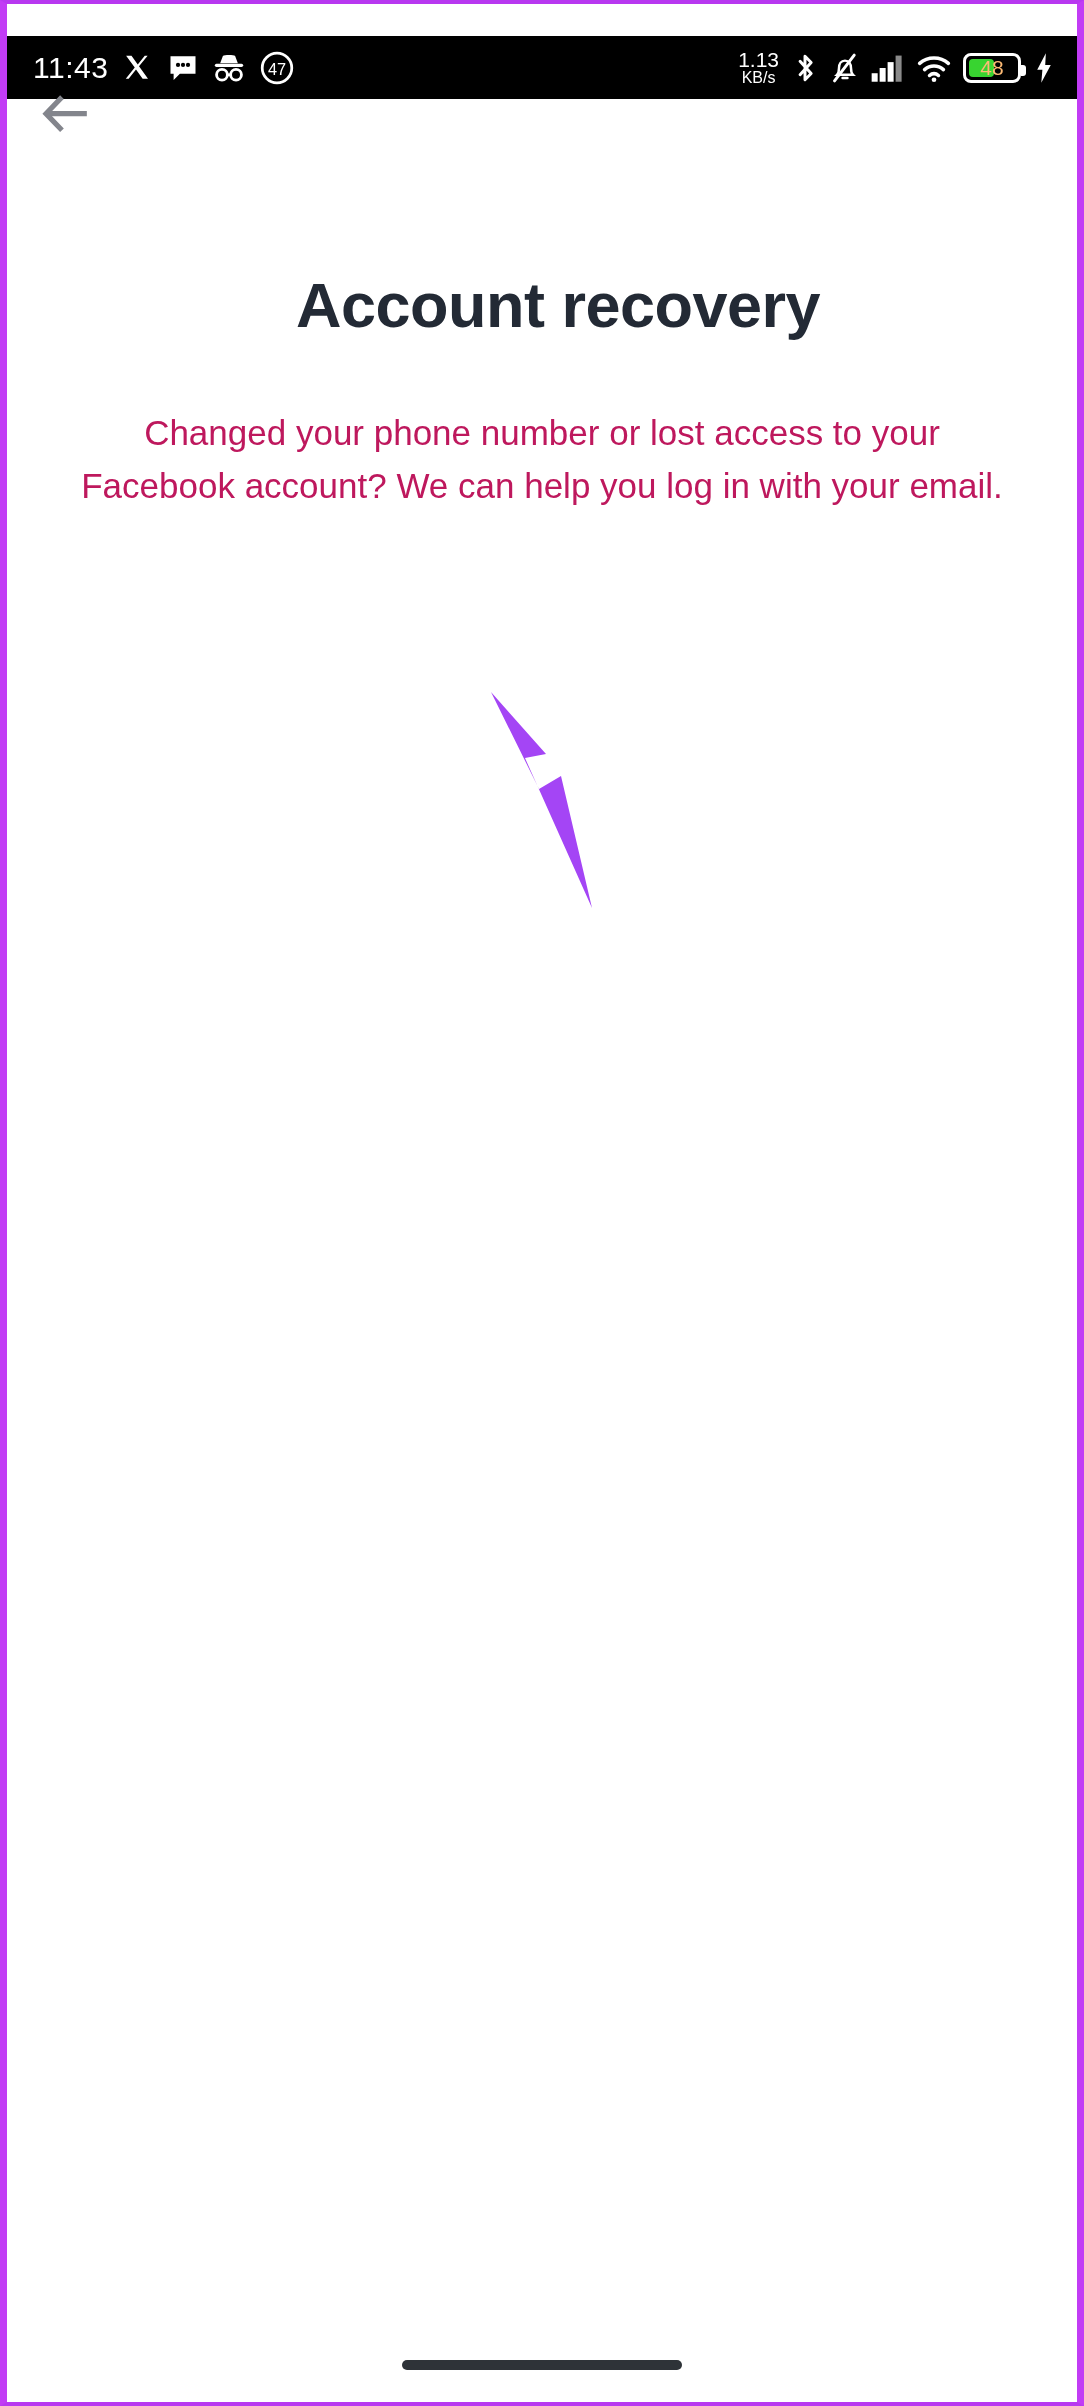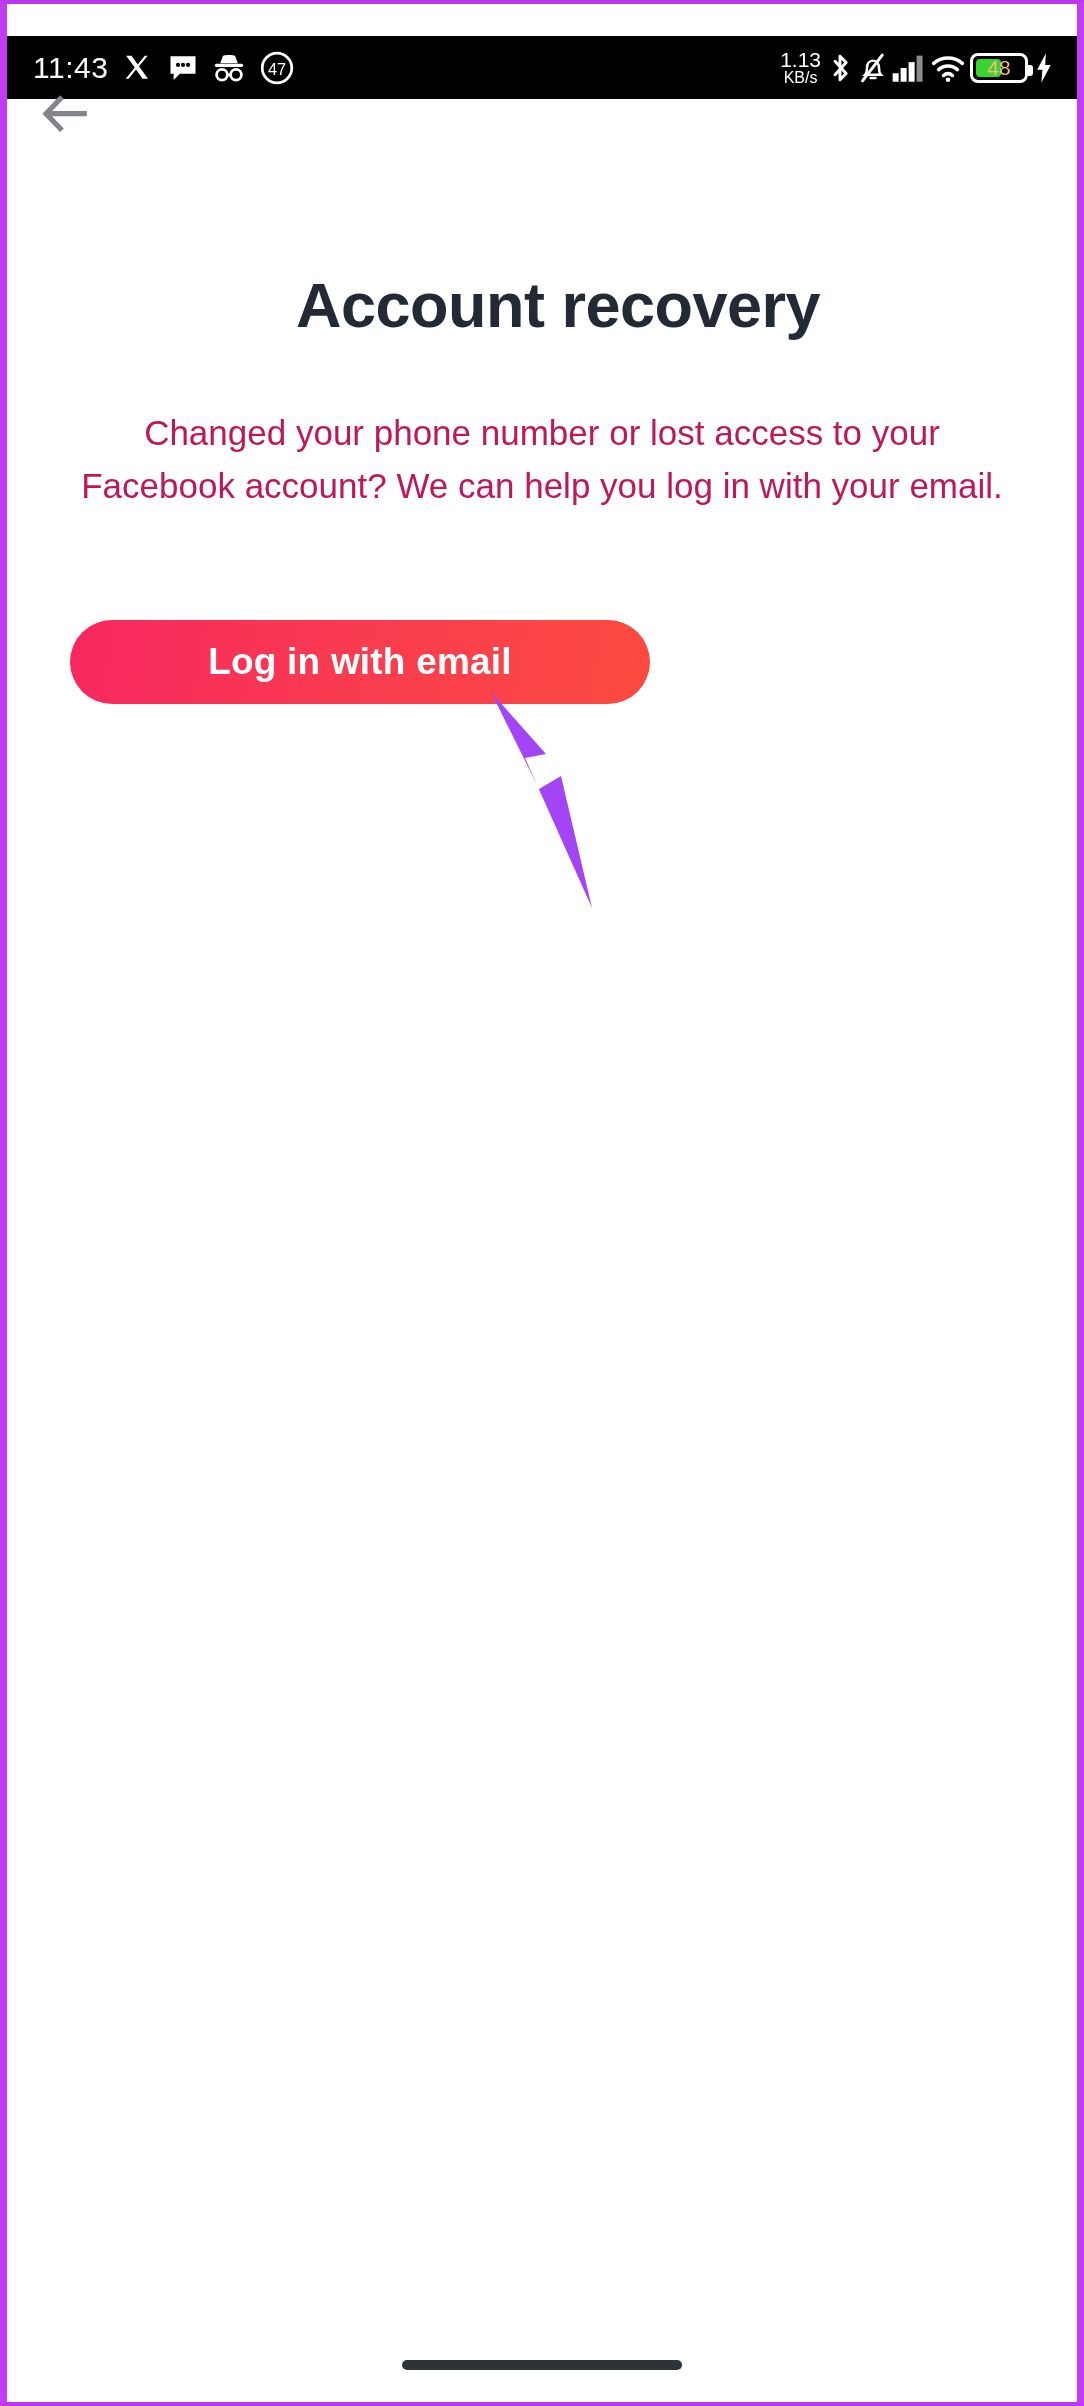--- a/index.html
+++ b/index.html
@@ -23,21 +23,21 @@
   #statusbar {
     position:absolute; left:0; top:0;
     width:1070px; height:63px;
     background:#000000;
     display:flex; align-items:center;
     justify-content:space-between;
     padding:0 22px 0 26px;
     margin-top:32px;
   }
   .sb-left { display:flex; align-items:center; gap:15px; }
-  .sb-right { display:flex; align-items:center; gap:5px; }
+  .sb-right { display:flex; align-items:center; gap:12px; }
   .sb-time {
     color:#ffffff; font-size:30px; font-weight:400;
     letter-spacing:0.5px; line-height:1;
   }
   .sb-ico { display:flex; justify-content:center; }
 
   .net-speed {
     display:flex; flex-direction:column;
     align-items:center; justify-content:center;
     color:#ffffff; line-height:1.0;
@@ -229,23 +229,20 @@
           <path d="M3.2 12.3h24.3" stroke="#83858c" stroke-width="3.1" stroke-linecap="butt"></path>
         </svg>
       </span>
     </div>
   </div>
 
   <h1 id="heading">Account recovery</h1>
 
   <p id="subtext">Changed your phone number or lost access to your Facebook account? We can help you log in with your email.</p>
 
-  <button id="cta-button">
-    <span class="cta-label">Log in with email</span>
-  </button>
 
   <div id="annotation-arrow">
     <svg width="130" height="240" viewBox="0 0 130 240">
       <path d="M14 16 L69 78 L48 82 L115 232 L84 100 L62 113 Z" fill="#a445f5"></path>
     </svg>
   </div>
 
   <div id="gesture-bar"></div>
 
 </div>

